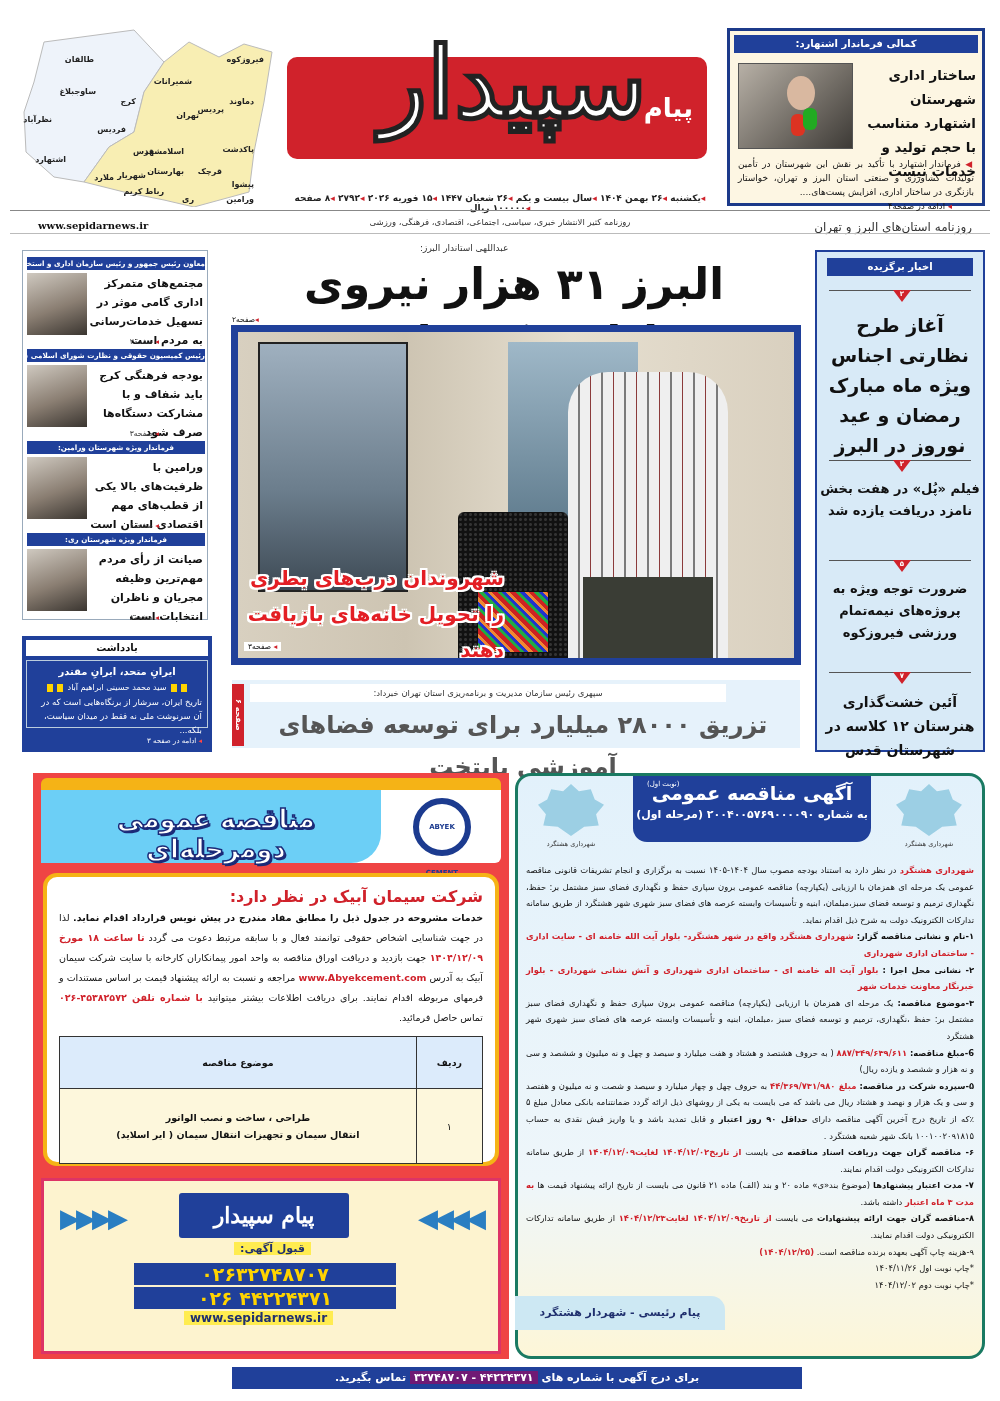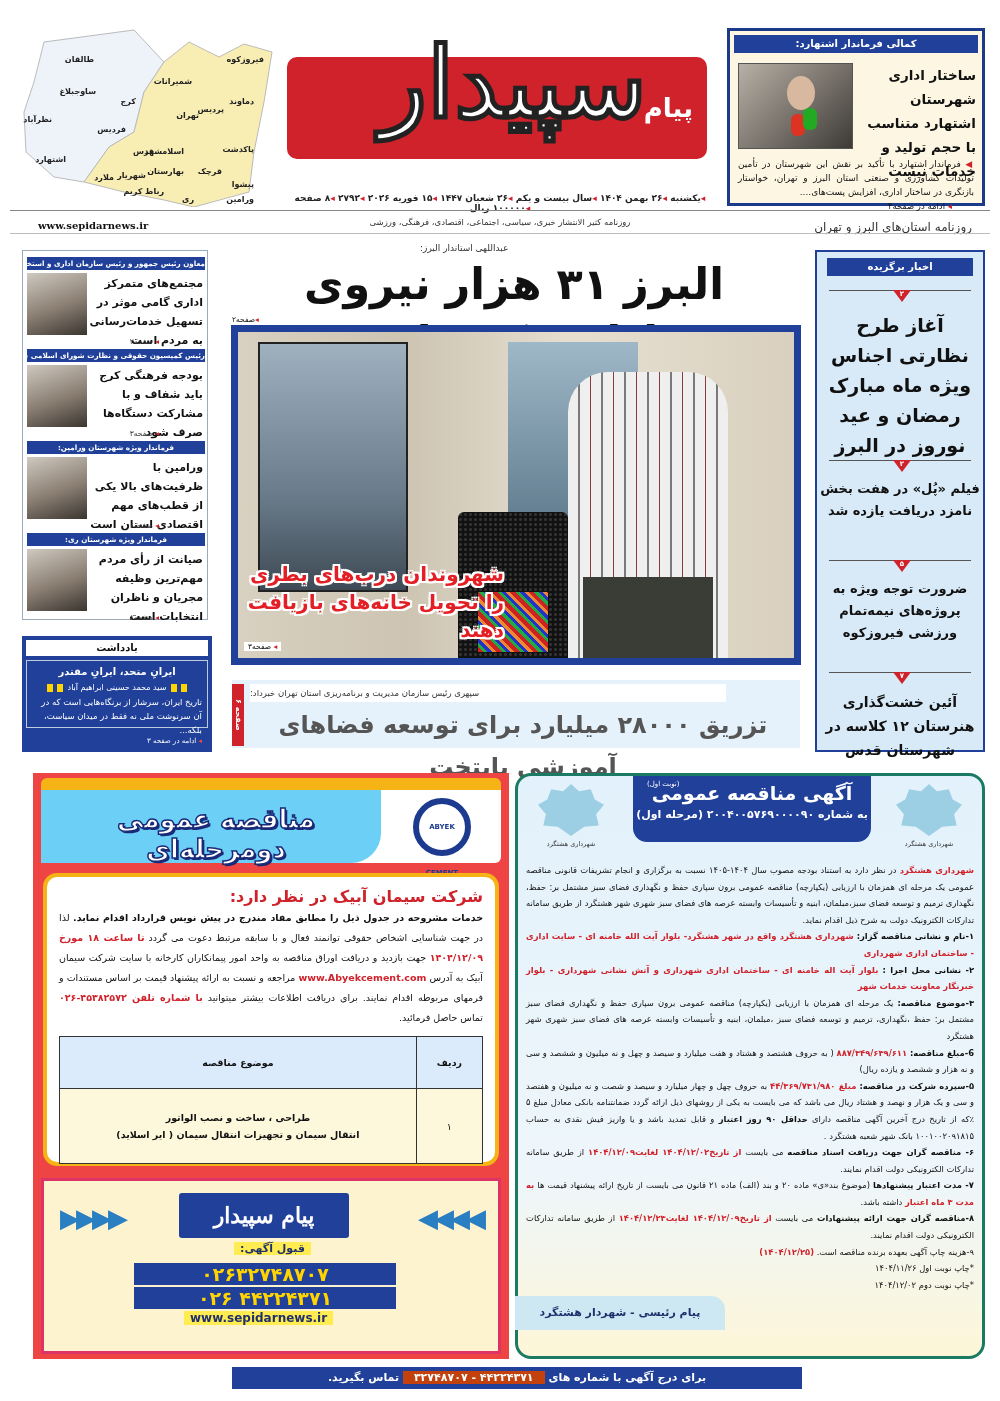--- a/index.html
+++ b/index.html
@@ -53,27 +53,27 @@
 #main-page{left:232px;top:315px;font-size:7.5px;direction:rtl}
 #main-page .tri{color:#d0222b}
 #main-photo-frame{left:231px;top:325px;width:570px;height:340px;background:#20409a;padding:7px}
 #main-photo{position:relative;width:100%;height:100%;background:linear-gradient(90deg,#d8d0c0 0%,#cdc4b2 30%,#e6dfd0 60%,#d9d0bf 100%);overflow:hidden}
 #poster1{position:absolute;left:20px;top:10px;width:150px;height:250px;background:linear-gradient(180deg,#9fb0bf,#6b7d8c 60%,#3e4a55);border:2px solid #222}
 #poster2{position:absolute;left:270px;top:10px;width:130px;height:190px;background:linear-gradient(180deg,#9fb8c8,#5e7a8c)}
 #man{position:absolute;left:330px;top:40px;width:160px;height:290px;background:repeating-linear-gradient(90deg,#efefef 0 10px,#7a7a7a 10px 12px,#efefef 12px 22px,#8b3b3b 22px 23px);border-radius:40px 40px 0 0}
 #man-legs{position:absolute;left:345px;top:245px;width:130px;height:90px;background:#3a3d35}
 #bin{position:absolute;left:220px;top:180px;width:110px;height:150px;background:radial-gradient(circle,#333 1px,#111 2px);background-size:5px 5px;border-radius:6px 6px 0 0}
 #bin-caps{position:absolute;left:240px;top:260px;width:70px;height:60px;background:repeating-linear-gradient(45deg,#c22 0 4px,#2a4 4px 7px,#23c 7px 10px,#e83 10px 13px)}
-#photo-caption{position:absolute;left:6px;top:228px;width:260px;font-size:20px;font-weight:bold;color:#e31e24;direction:rtl;text-align:right;line-height:28px;text-shadow:-2px -2px 0 #fff,2px -2px 0 #fff,-2px 2px 0 #fff,2px 2px 0 #fff,0 2px 0 #fff,2px 0 0 #fff,0 -2px 0 #fff,-2px 0 0 #fff}
+#photo-caption{position:absolute;left:6px;top:228px;width:260px;font-size:20px;font-weight:bold;color:#e31e24;direction:rtl;text-align:right;line-height:36px;text-shadow:-2px -2px 0 #fff,2px -2px 0 #fff,-2px 2px 0 #fff,2px 2px 0 #fff,0 2px 0 #fff,2px 0 0 #fff,0 -2px 0 #fff,-2px 0 0 #fff}
 #photo-page{position:absolute;left:6px;top:310px;background:#fff;font-size:7.5px;padding:0 4px;direction:rtl}
 #photo-page .tri{color:#d0222b}
 
 #sec-box{left:232px;top:680px;width:568px;height:68px;background:#e6f2fb}
 #sec-tab{left:232px;top:684px;width:12px;height:62px;background:#d0222b;color:#fff;font-size:8px;writing-mode:vertical-rl;text-align:center;line-height:12px;font-weight:bold}
-#sec-kicker-bar{left:250px;top:684px;width:476px;height:18px;background:#fff;font-size:8.5px;direction:rtl;text-align:left;line-height:18px;color:#333}
+#sec-kicker-bar{left:250px;top:684px;width:476px;height:18px;background:#fff;font-size:8.5px;direction:rtl;text-align:center;line-height:18px;color:#333}
 #sec-headline{left:250px;top:704px;width:546px;font-size:24px;font-weight:bold;color:#555;direction:rtl;text-align:center;line-height:42px}
 
 #rightcol{left:815px;top:250px;width:170px;height:502px;border:2px solid #20409a;background:#d8eaf7}
 #rc-head{position:absolute;left:10px;right:10px;top:6px;height:18px;background:#20409a;color:#fff;font-size:10px;font-weight:bold;text-align:center;line-height:18px;direction:rtl}
 .rc-div{position:absolute;left:12px;right:12px;height:1px;background:#555}
 .rc-tri{position:absolute;left:76px;width:0;height:0;border-left:9px solid transparent;border-right:9px solid transparent;border-top:12px solid #d0222b}
 .rc-num{position:absolute;left:76px;width:18px;text-align:center;font-size:7px;color:#fff;font-weight:bold}
 .rc-story{position:absolute;left:2px;right:2px;text-align:center;direction:rtl;font-weight:bold;color:#111}
 
 #adL{left:33px;top:773px;width:476px;height:586px;background:#ef4444}
@@ -101,21 +101,21 @@
 .hash-cap{position:absolute;top:64px;width:80px;text-align:center;font-size:6.5px;direction:rtl;color:#333}
 #adR-head{position:absolute;left:115px;top:0;width:238px;height:66px;background:#20409a;border-radius:0 0 14px 14px;color:#fff;text-align:center;direction:rtl}
 #adR-nobat{position:absolute;left:14px;top:4px;font-size:7px}
 #adR-title{font-size:19px;font-weight:bold;margin-top:6px}
 #adR-number{font-size:11px;font-weight:bold;margin-top:4px}
 #adR-body{position:absolute;left:8px;right:8px;top:86px;font-size:8.4px;line-height:16.6px;direction:rtl;text-align:justify;color:#111}
 #adR-body .red{color:#d0222b;font-weight:bold}
 #adR-body b{font-weight:bold}
 #adR-sign{position:absolute;left:-3px;top:520px;width:210px;height:34px;background:#cde8f3;border-radius:0 14px 0 0;color:#20306e;font-size:11px;font-weight:bold;direction:rtl;text-align:center;line-height:34px}
 #bottom-bar{left:232px;top:1367px;width:570px;height:22px;background:#20409a;color:#fff;font-size:11px;font-weight:bold;direction:rtl;text-align:center;line-height:22px}
-#bottom-bar .hl{background:#c2410c;padding:0 11px}
+#bottom-bar .hl{background:#701a75;padding:0 4px}
 </style>
 </head>
 <body>
 
 <div id="map" class="abs">
   <svg width="260" height="185" viewBox="0 0 260 185">
     <path d="M30 20 L120 8 L150 40 L130 70 L120 110 L95 125 L70 160 L40 155 L12 130 L10 90 L20 60 Z" fill="#eef3fa" stroke="#bbb"></path>
     <path d="M150 40 L175 20 L205 35 L230 22 L258 30 L250 80 L240 130 L235 170 L180 185 L150 178 L110 170 L70 160 L95 125 L120 110 L130 70 Z" fill="#f8eeb3" stroke="#bbb"></path>
     <g font-size="8" font-weight="bold" fill="#222" font-family="DejaVu Sans, sans-serif" direction="rtl">
       <text x="80" y="40">طالقان</text>

